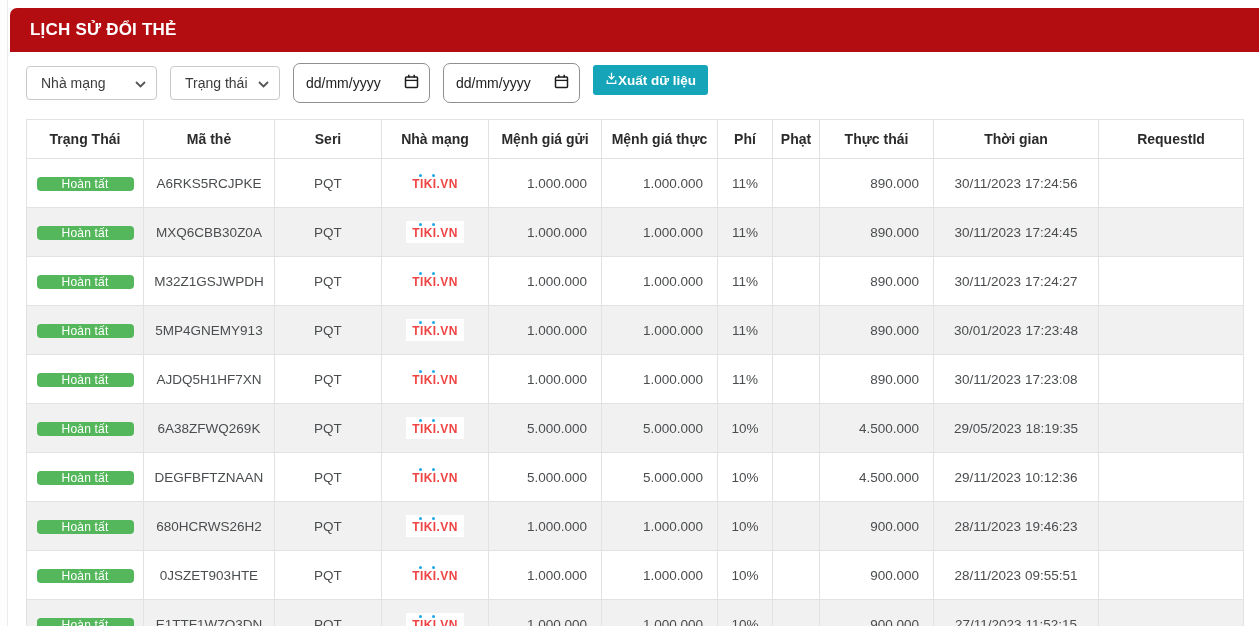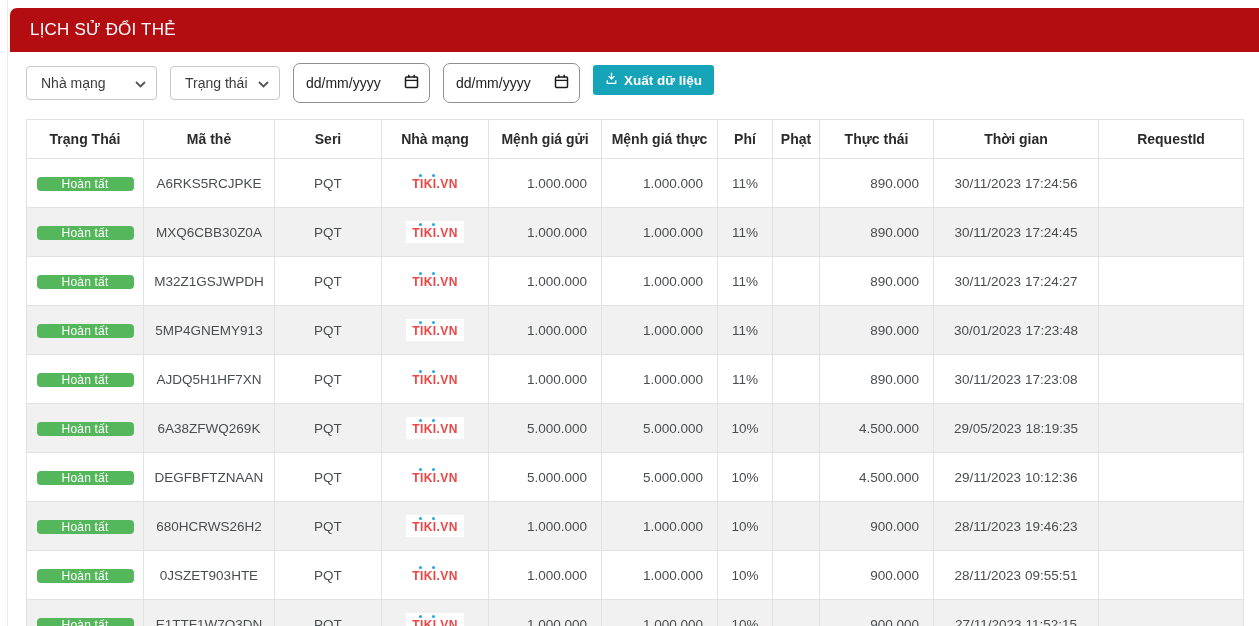--- a/index.html
+++ b/index.html
@@ -17,21 +17,21 @@
     border-right: 1px solid #ececec;
   }
   .panel { margin-left: 10px; padding-top: 8px; }
   .panel-header {
     background: #b30d12;
     color: #ffffff;
     height: 44px;
     display: flex; align-items: center;
     padding: 0 20px;
     border-radius: 7px 0 0 0;
-    font-size: 17px; font-weight: normal;
+    font-size: 17px; font-weight: bold;
     letter-spacing: 0.2px;
   }
   .filters {
     display: flex; align-items: flex-start;
     padding: 11px 16px 8px 16px;
     gap: 13px;
   }
   .select-box {
     height: 34px; border: 1px solid #c9c9c9; border-radius: 4px;
     background: #fff; display: flex; align-items: center;
@@ -44,21 +44,21 @@
     height: 40px; width: 137px;
     border: 1px solid #8f8f8f; border-radius: 7px;
     background: #fff; display: flex; align-items: center;
     justify-content: space-between; padding: 0 10px 0 12px;
     font-size: 14px; color: #222; cursor: text;
   }
   .export-btn {
     height: 30px; margin-top: 2px;
     background: #16a4b8; color: #fff;
     border: none; border-radius: 3px;
-    display: flex; align-items: center; gap: 6px;
+    display: flex; align-items: center; gap: 0;
     padding: 0 12px; font-size: 13.5px; font-weight: bold;
     font-family: "Liberation Sans", sans-serif;
     cursor: pointer;
   }
   .table-wrap { padding: 8px 26px 0 16px; }
   table {
     border-collapse: collapse; table-layout: fixed;
     width: 1217px; font-size: 13.5px;
   }
   th, td { border: 1px solid #e2e2e2; overflow: hidden; white-space: nowrap; }

